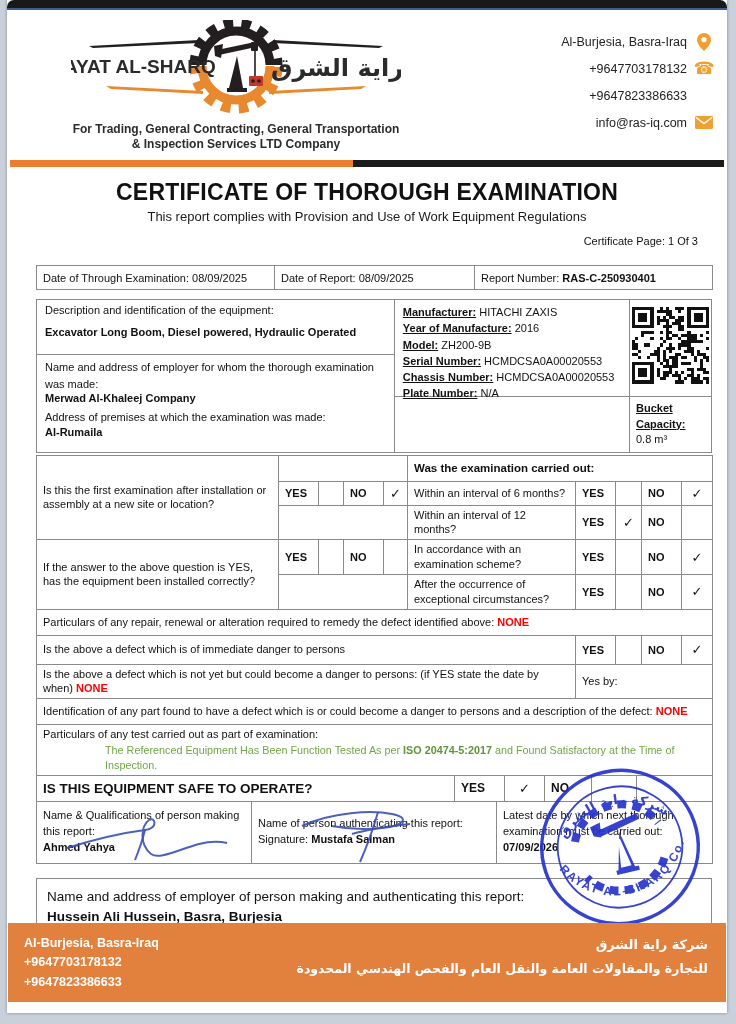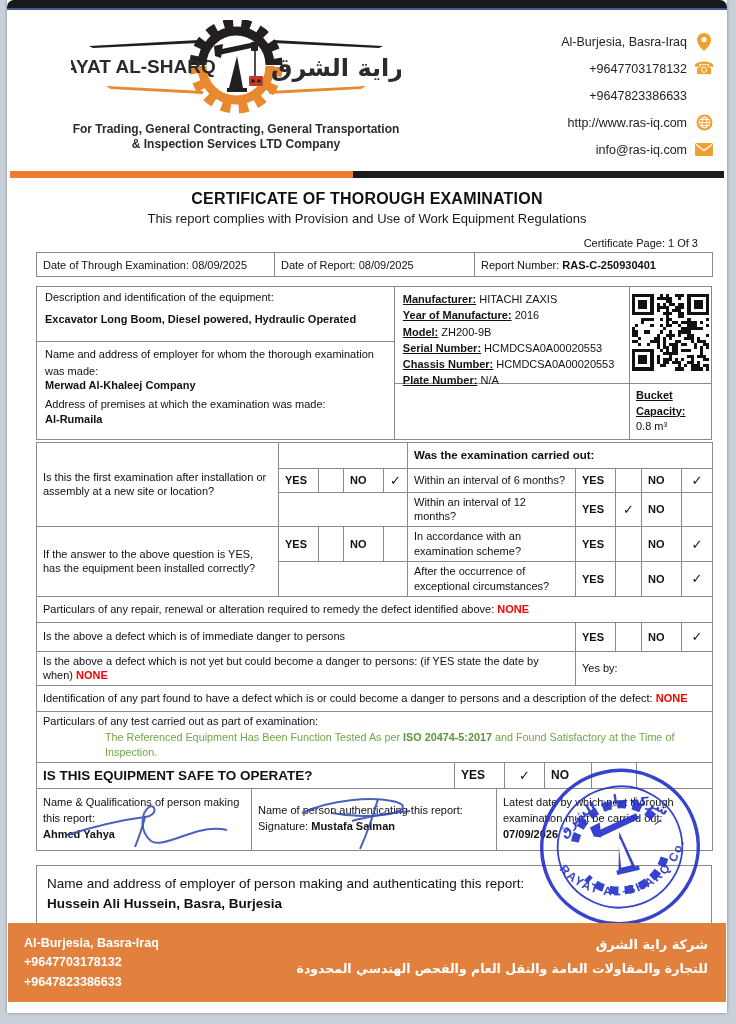--- a/index.html
+++ b/index.html
@@ -13,29 +13,29 @@
   .logo-block { width:330px; text-align:center; }
   .tagline { font-size:12px; font-weight:bold; color:#2b2b2b; line-height:1.25; margin-top:2px; }
   .contacts { padding-top:8px; }
   .contact-row { display:flex; justify-content:flex-end; align-items:center; height:27px; font-size:12.5px; color:#222; }
   .contact-row .ct-icon { width:18px; height:18px; margin-left:8px; display:flex; align-items:center; justify-content:center; }
 
   
   .divider { height:7px; margin:4px 3px 0 3px; }
 
   
-  .title { text-align:center; font-size:16px; font-weight:bold; color:#111; margin-top:12px; letter-spacing:.2px; }
+  .title { text-align:center; font-size:23px; font-weight:bold; color:#111; margin-top:12px; letter-spacing:.2px; }
   .subtitle { text-align:center; font-size:13px; color:#1a1a1a; margin-top:3px; }
 
   .content { padding:0 29px; }
   .certpage { text-align:right; font-size:11px; color:#111; margin-top:11px; }
 
   table.t { border-collapse:collapse; width:676px; table-layout:fixed; font-size:11px; color:#111; }
   table.t td { border:1px solid #8a8a8a; padding:2px 6px; vertical-align:middle; }
-  .dates { margin-top:3px;border-radius:8px; }
+  .dates { margin-top:18px;border-radius:8px; }
   .dates td { height:24px; }
   b.rn { font-weight:bold; }
 
   
   .eq { display:flex; width:676px; border:1px solid #8a8a8a; margin-top:9px; font-size:11px; color:#111; }
   .eq-col { display:flex; flex-direction:column; }
   .eq-col + .eq-col { border-left:1px solid #8a8a8a; }
   .c1 { width:358px; } .c2 { width:236px; } .c3 { width:82px; flex:1; }
   .eq-cell { padding:4px 8px; }
   .bb { border-bottom:1px solid #8a8a8a; }
@@ -143,35 +143,20 @@
             </svg>
         </span>
       </div>
       <div class="contact-row">
         <span>+9647703178132</span>
         <span class="ct-icon" style="color:#F0A030;font-size:17px;">☎</span>
       </div>
       <div class="contact-row">
         <span>+9647823386633</span>
         <span class="ct-icon"></span>
-      </div>
-      <div class="contact-row">
-        <span>http://www.ras-iq.com</span>
-        <span class="ct-icon">
-          <svg width="17" height="17" viewBox="0 0 17 17">
-              <circle cx="8.5" cy="8.5" r="8" fill="#F0A030"></circle>
-              <g stroke="#fff" stroke-width="1" fill="none">
-                <circle cx="8.5" cy="8.5" r="5.4"></circle>
-                <ellipse cx="8.5" cy="8.5" rx="2.4" ry="5.4"></ellipse>
-                <line x1="3.1" y1="8.5" x2="13.9" y2="8.5"></line>
-                <line x1="3.7" y1="5.6" x2="13.3" y2="5.6"></line>
-                <line x1="3.7" y1="11.4" x2="13.3" y2="11.4"></line>
-              </g>
-            </svg>
-        </span>
       </div>
       <div class="contact-row">
         <span>info@ras-iq.com</span>
         <span class="ct-icon">
           <svg width="18" height="13" viewBox="0 0 18 13">
               <rect width="18" height="13" rx="1.5" fill="#F0A030"></rect>
               <path d="M1,1.5 L9,7.5 L17,1.5" stroke="#fff" stroke-width="1.4" fill="none"></path>
             </svg>
         </span>
       </div>

